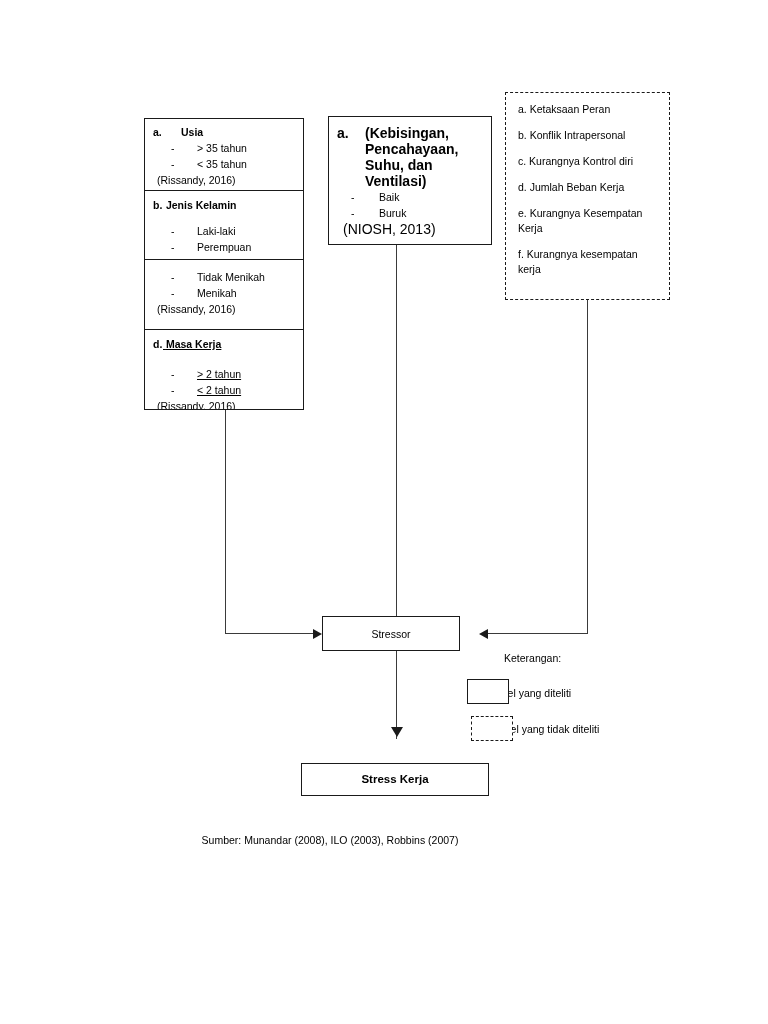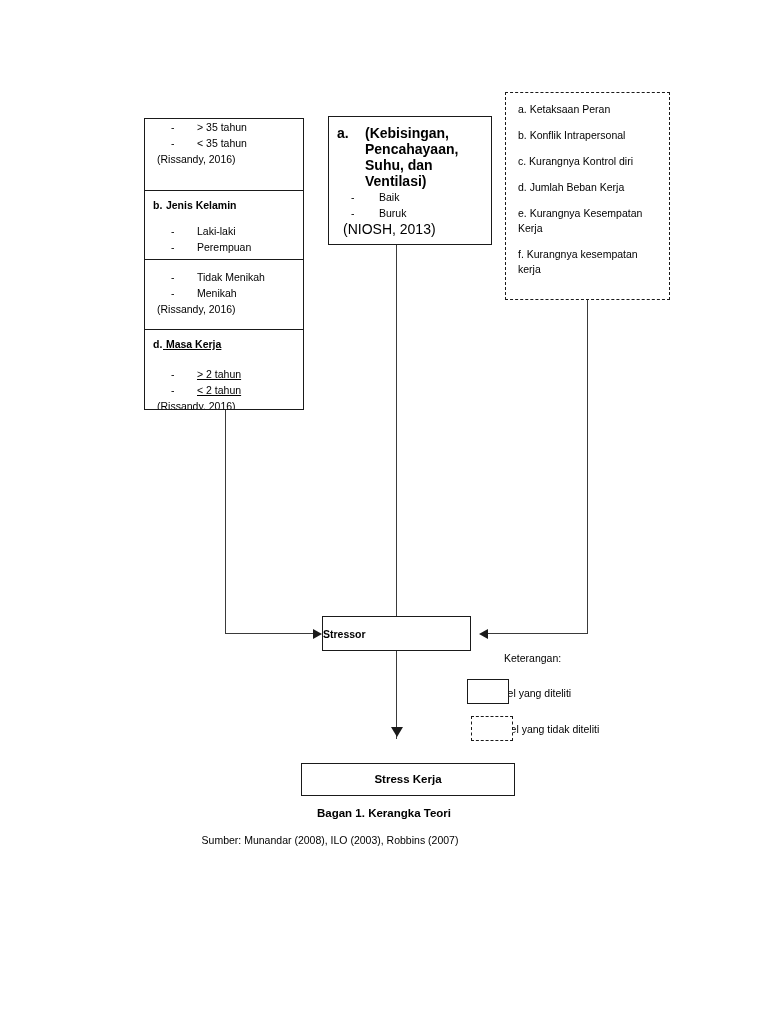--- a/index.html
+++ b/index.html
@@ -126,34 +126,34 @@
     font-size: 10.5px;
     font-weight: normal;
     line-height: 15px;
     margin-bottom: 11px;
   }
 
   
   #stressor-box {
     left: 322px;
     top: 616px;
-    width: 149px;
+    width: 138px;
     height: 35px;
     display: flex;
     align-items: center;
-    font-weight: bold;
+    justify-content: center;
   }
   #stressor-box .label {
     font-size: 10.5px;
     line-height: 14px;
   }
   #stress-kerja-box {
     left: 301px;
     top: 763px;
-    width: 214px;
+    width: 188px;
     height: 33px;
     display: flex;
     align-items: center;
     justify-content: center;
   }
   #stress-kerja-box .label {
     font-size: 11.5px;
     font-weight: bold;
     line-height: 15px;
   }
@@ -253,20 +253,21 @@
   }
 </style>
 </head>
 <body>
 
 <div id="page">
 
   <div class="box" id="left-column">
 
     <div class="segment" style="top:0px; height:72px;">
+      <div class="seg-head"><span class="marker wide">a.</span><span>Usia</span></div>
       <div class="bullet-row"><span class="dash">-</span><span>&gt; 35 tahun</span></div>
       <div class="bullet-row"><span class="dash">-</span><span>&lt; 35 tahun</span></div>
       <div class="ref-row">(Rissandy, 2016)</div>
     </div>
 
     <div class="segment" style="top:72px; height:69px;">
       <div class="seg-head" style="padding-top:7px;"><span class="marker" style="width:10px;">b.</span> <span>Jenis Kelamin</span></div>
       <div class="bullet-row" style="margin-top:10px;"><span class="dash">-</span><span>Laki-laki</span></div>
       <div class="bullet-row"><span class="dash">-</span><span>Perempuan</span></div>
       <div class="ref-row">(Rissandy, 2016)</div>
@@ -325,16 +326,15 @@
   </div>
 
   <div id="legend-title">Keterangan:</div>
 
   <div class="legend-text" id="legend-text-solid">Variabel yang diteliti</div>
   <div class="box" id="legend-swatch-solid"></div>
 
   <div class="legend-text" id="legend-text-dashed">Variabel yang tidak diteliti</div>
   <div class="box-dashed" id="legend-swatch-dashed"></div>
 
-  <div id="caption">Bagan 1. Kerangka Teori</div>
   <div id="source">Sumber: Munandar (2008), ILO (2003), Robbins (2007)</div>
 
 </div>
 
 </body></html>

